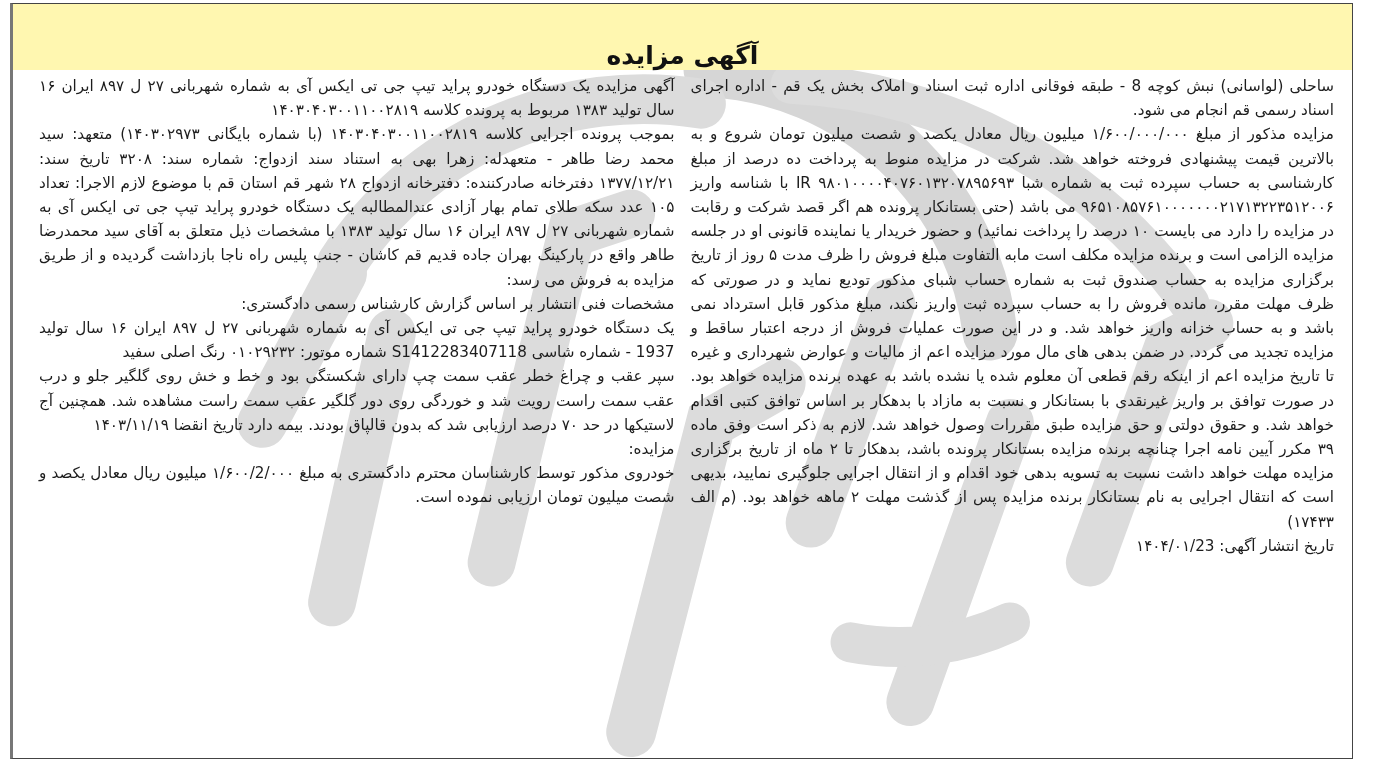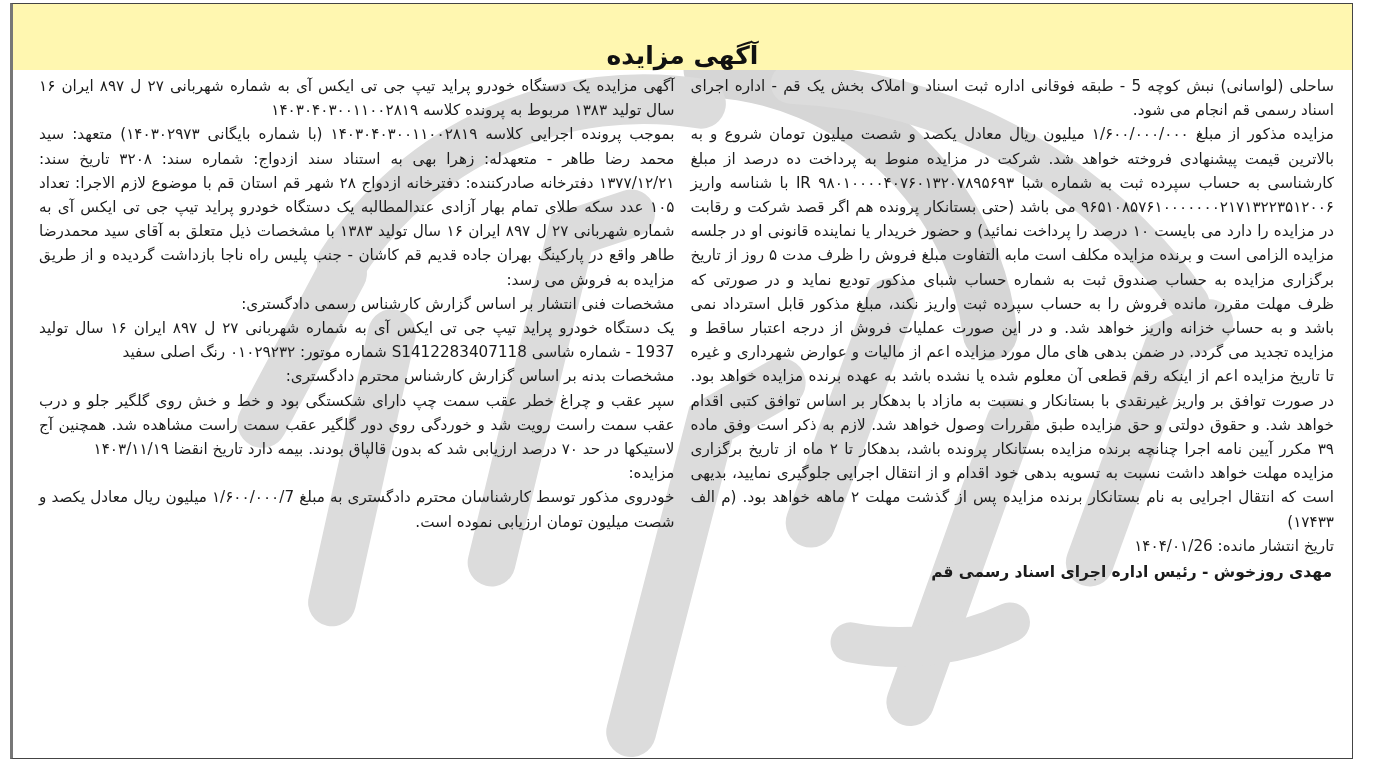--- a/index.html
+++ b/index.html
@@ -104,29 +104,27 @@
   <div class="header-band">
     <div class="header-title">آگهی مزایده</div>
   </div>
 
   <div class="columns">
     <div class="col col-right">
       <p class="para">آگهی مزایده یک دستگاه خودرو پراید تیپ جی تی ایکس آی به شماره شهربانی ۲۷ ل ۸۹۷ ایران ۱۶ سال تولید ۱۳۸۳ مربوط به پرونده کلاسه ۱۴۰۳۰۴۰۳۰۰۱۱۰۰۲۸۱۹</p>
       <p class="para">بموجب پرونده اجرایی کلاسه ۱۴۰۳۰۴۰۳۰۰۱۱۰۰۲۸۱۹ (با شماره بایگانی ۱۴۰۳۰۲۹۷۳) متعهد: سید محمد رضا طاهر - متعهدله: زهرا بهی به استناد سند ازدواج: شماره سند: ۳۲۰۸ تاریخ سند: ۱۳۷۷/۱۲/۲۱ دفترخانه صادرکننده: دفترخانه ازدواج ۲۸ شهر قم استان قم با موضوع لازم الاجرا: تعداد ۱۰۵ عدد سکه طلای تمام بهار آزادی عندالمطالبه یک دستگاه خودرو پراید تیپ جی تی ایکس آی به شماره شهربانی ۲۷ ل ۸۹۷ ایران ۱۶ سال تولید ۱۳۸۳ با مشخصات ذیل متعلق به آقای سید محمدرضا طاهر واقع در پارکینگ بهران جاده قدیم قم کاشان - جنب پلیس راه ناجا بازداشت گردیده و از طریق مزایده به فروش می رسد:</p>
       <p class="para">مشخصات فنی انتشار بر اساس گزارش کارشناس رسمی دادگستری:</p>
       <p class="para">یک دستگاه خودرو پراید تیپ جی تی ایکس آی به شماره شهربانی ۲۷ ل ۸۹۷ ایران ۱۶ سال تولید 1937 - شماره شاسی S1412283407118 شماره موتور: ۰۱۰۲۹۲۳۲ رنگ اصلی سفید</p>
-      <p class="para">مشخصات بدنه بر اساس گزارش کارشناس محترم دادگستری:</p>
       <p class="para">سپر عقب و چراغ خطر عقب سمت چپ دارای شکستگی بود و خط و خش روی گلگیر جلو و درب عقب سمت راست رویت شد و خوردگی روی دور گلگیر عقب سمت راست مشاهده شد. همچنین آج لاستیکها در حد ۷۰ درصد ارزیابی شد که بدون قالپاق بودند. بیمه دارد تاریخ انقضا ۱۴۰۳/۱۱/۱۹</p>
       <p class="para">مزایده:</p>
-      <p class="para">خودروی مذکور توسط کارشناسان محترم دادگستری به مبلغ ۱/۶۰۰/۰۰۰/7 میلیون ریال معادل یکصد و شصت میلیون تومان ارزیابی نموده است.</p>
+      <p class="para">خودروی مذکور توسط کارشناسان محترم دادگستری به مبلغ ۱/۶۰۰/2/۰۰۰ میلیون ریال معادل یکصد و شصت میلیون تومان ارزیابی نموده است.</p>
     </div>
 
     <div class="col col-left">
-      <p class="para">ساحلی (لواسانی) نبش کوچه 5 - طبقه فوقانی اداره ثبت اسناد و املاک بخش یک قم - اداره اجرای اسناد رسمی قم انجام می شود.</p>
+      <p class="para">ساحلی (لواسانی) نبش کوچه 8 - طبقه فوقانی اداره ثبت اسناد و املاک بخش یک قم - اداره اجرای اسناد رسمی قم انجام می شود.</p>
       <p class="para">مزایده مذکور از مبلغ ۱/۶۰۰/۰۰۰/۰۰۰ میلیون ریال معادل یکصد و شصت میلیون تومان شروع و به بالاترین قیمت پیشنهادی فروخته خواهد شد. شرکت در مزایده منوط به پرداخت ده درصد از مبلغ کارشناسی به حساب سپرده ثبت به شماره شبا IR ۹۸۰۱۰۰۰۰۴۰۷۶۰۱۳۲۰۷۸۹۵۶۹۳ با شناسه واریز ۹۶۵۱۰۸۵۷۶۱۰۰۰۰۰۰۰۲۱۷۱۳۲۲۳۵۱۲۰۰۶ می باشد (حتی بستانکار پرونده هم اگر قصد شرکت و رقابت در مزایده را دارد می بایست ۱۰ درصد را پرداخت نمائید) و حضور خریدار یا نماینده قانونی او در جلسه مزایده الزامی است و برنده مزایده مکلف است مابه التفاوت مبلغ فروش را ظرف مدت ۵ روز از تاریخ برگزاری مزایده به حساب صندوق ثبت به شماره حساب شبای مذکور تودیع نماید و در صورتی که ظرف مهلت مقرر، مانده فروش را به حساب سپرده ثبت واریز نکند، مبلغ مذکور قابل استرداد نمی باشد و به حساب خزانه واریز خواهد شد. و در این صورت عملیات فروش از درجه اعتبار ساقط و مزایده تجدید می گردد. در ضمن بدهی های مال مورد مزایده اعم از مالیات و عوارض شهرداری و غیره تا تاریخ مزایده اعم از اینکه رقم قطعی آن معلوم شده یا نشده باشد به عهده برنده مزایده خواهد بود. در صورت توافق بر واریز غیرنقدی با بستانکار و نسبت به مازاد با بدهکار بر اساس توافق کتبی اقدام خواهد شد. و حقوق دولتی و حق مزایده طبق مقررات وصول خواهد شد. لازم به ذکر است وفق ماده ۳۹ مکرر آیین نامه اجرا چنانچه برنده مزایده بستانکار پرونده باشد، بدهکار تا ۲ ماه از تاریخ برگزاری مزایده مهلت خواهد داشت نسبت به تسویه بدهی خود اقدام و از انتقال اجرایی جلوگیری نمایید، بدیهی است که انتقال اجرایی به نام بستانکار برنده مزایده پس از گذشت مهلت ۲ ماهه خواهد بود. (م الف ۱۷۴۳۳)</p>
       <p class="para pub-date">
-        <span>تاریخ انتشار مانده:</span>
-        <span>۱۴۰۴/۰۱/26</span>
+        <span>تاریخ انتشار آگهی:</span>
+        <span>۱۴۰۴/۰۱/23</span>
       </p>
-      <p class="para signature">مهدی روزخوش - رئیس اداره اجرای اسناد رسمی قم</p>
     </div>
   </div>
 </div>
 
 </body></html>

